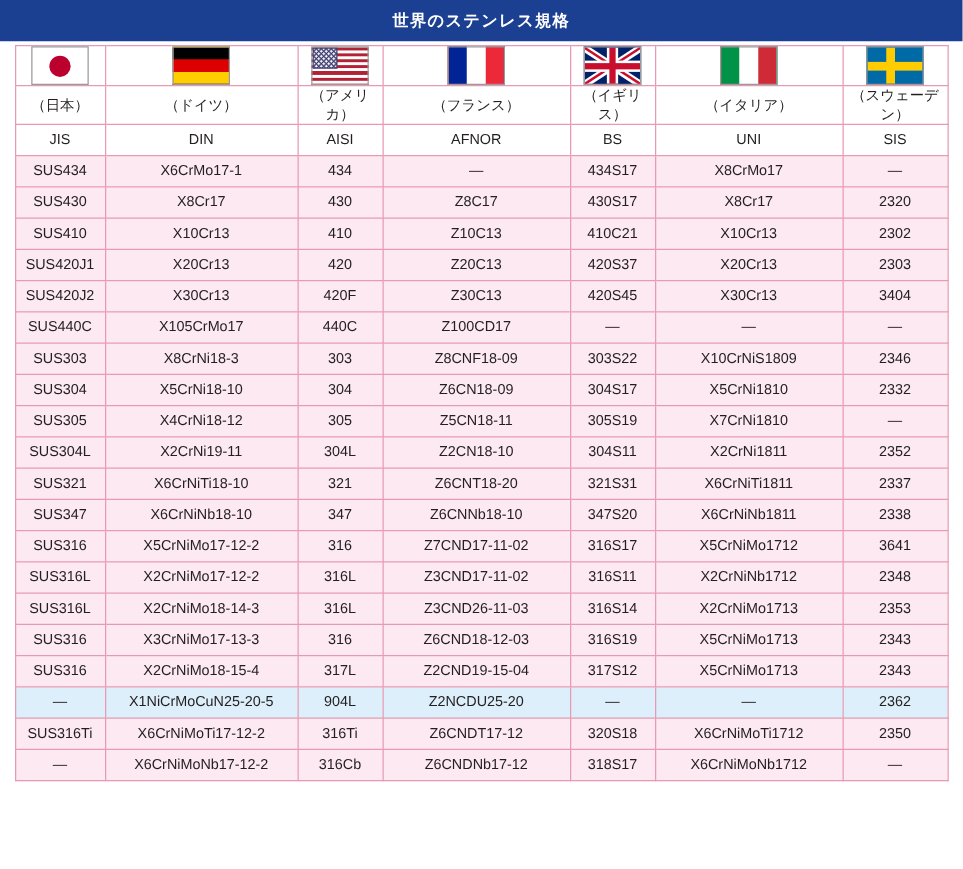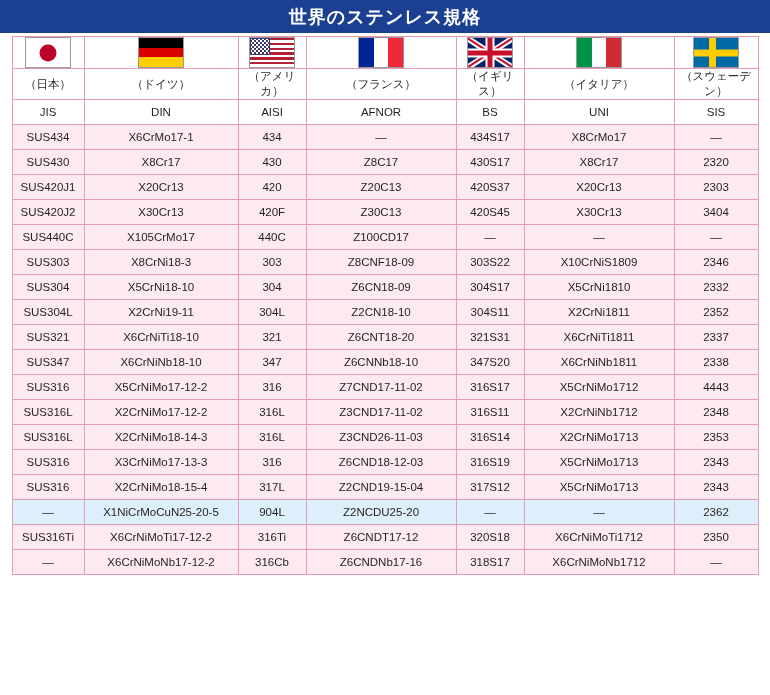--- a/index.html
+++ b/index.html
@@ -20,21 +20,21 @@
     background: #ffffff;
     box-sizing: border-box;
   }
   .title-bar {
     height: 33px;
     background: #1b3f91;
     color: #ffffff;
     display: flex;
     align-items: center;
     justify-content: center;
-    font-size: 18px;
+    font-size: 13px;
     font-weight: bold;
     letter-spacing: 1px;
   }
   table.std {
     border-collapse: collapse;
     width: 606px;
     margin: 3px auto 0 auto;
     table-layout: fixed;
     border-radius: 12px;
   }
@@ -260,20 +260,29 @@
         <tr class="stdrow row-pink">
           <td>SUS430</td>
           <td>X8Cr17</td>
           <td>430</td>
           <td>Z8C17</td>
           <td>430S17</td>
           <td>X8Cr17</td>
           <td>2320</td>
         </tr>
         <tr class="stdrow row-pink">
+          <td>SUS410</td>
+          <td>X10Cr13</td>
+          <td>410</td>
+          <td>Z10C13</td>
+          <td>410C21</td>
+          <td>X10Cr13</td>
+          <td>2302</td>
+        </tr>
+        <tr class="stdrow row-pink">
           <td>SUS420J1</td>
           <td>X20Cr13</td>
           <td>420</td>
           <td>Z20C13</td>
           <td>420S37</td>
           <td>X20Cr13</td>
           <td>2303</td>
         </tr>
         <tr class="stdrow row-pink">
           <td>SUS420J2</td>
@@ -305,20 +314,29 @@
         <tr class="stdrow row-pink">
           <td>SUS304</td>
           <td>X5CrNi18-10</td>
           <td>304</td>
           <td>Z6CN18-09</td>
           <td>304S17</td>
           <td>X5CrNi1810</td>
           <td>2332</td>
         </tr>
         <tr class="stdrow row-pink">
+          <td>SUS305</td>
+          <td>X4CrNi18-12</td>
+          <td>305</td>
+          <td>Z5CN18-11</td>
+          <td>305S19</td>
+          <td>X7CrNi1810</td>
+          <td>—</td>
+        </tr>
+        <tr class="stdrow row-pink">
           <td>SUS304L</td>
           <td>X2CrNi19-11</td>
           <td>304L</td>
           <td>Z2CN18-10</td>
           <td>304S11</td>
           <td>X2CrNi1811</td>
           <td>2352</td>
         </tr>
         <tr class="stdrow row-pink">
           <td>SUS321</td>
@@ -338,21 +356,21 @@
           <td>X6CrNiNb1811</td>
           <td>2338</td>
         </tr>
         <tr class="stdrow row-pink">
           <td>SUS316</td>
           <td>X5CrNiMo17-12-2</td>
           <td>316</td>
           <td>Z7CND17-11-02</td>
           <td>316S17</td>
           <td>X5CrNiMo1712</td>
-          <td>4443</td>
+          <td>3641</td>
         </tr>
         <tr class="stdrow row-pink">
           <td>SUS316L</td>
           <td>X2CrNiMo17-12-2</td>
           <td>316L</td>
           <td>Z3CND17-11-02</td>
           <td>316S11</td>
           <td>X2CrNiNb1712</td>
           <td>2348</td>
         </tr>
@@ -398,21 +416,21 @@
           <td>316Ti</td>
           <td>Z6CNDT17-12</td>
           <td>320S18</td>
           <td>X6CrNiMoTi1712</td>
           <td>2350</td>
         </tr>
         <tr class="stdrow row-pink">
           <td>—</td>
           <td>X6CrNiMoNb17-12-2</td>
           <td>316Cb</td>
-          <td>Z6CNDNb17-16</td>
+          <td>Z6CNDNb17-12</td>
           <td>318S17</td>
           <td>X6CrNiMoNb1712</td>
           <td>—</td>
         </tr>
       </tbody>
   </table>
 
 </div>
 
 </body></html>

